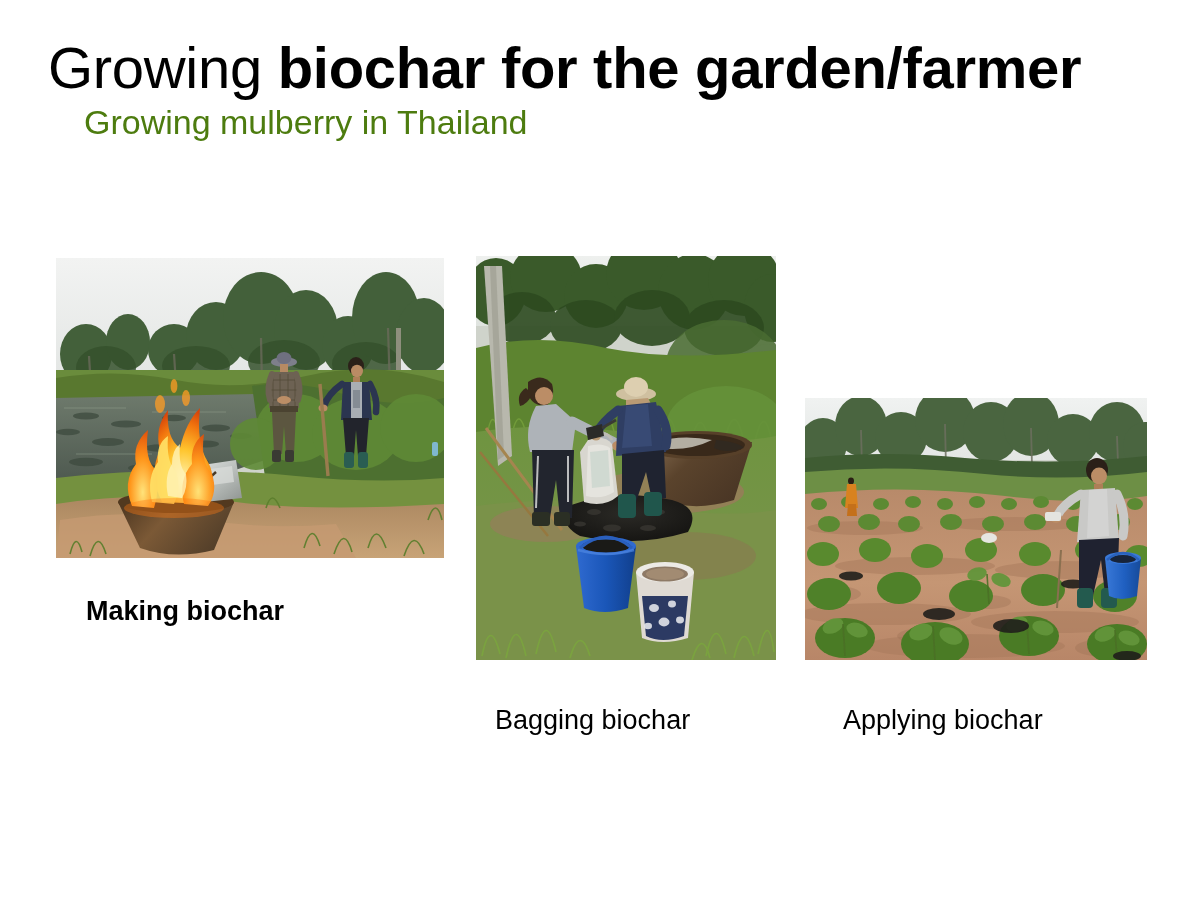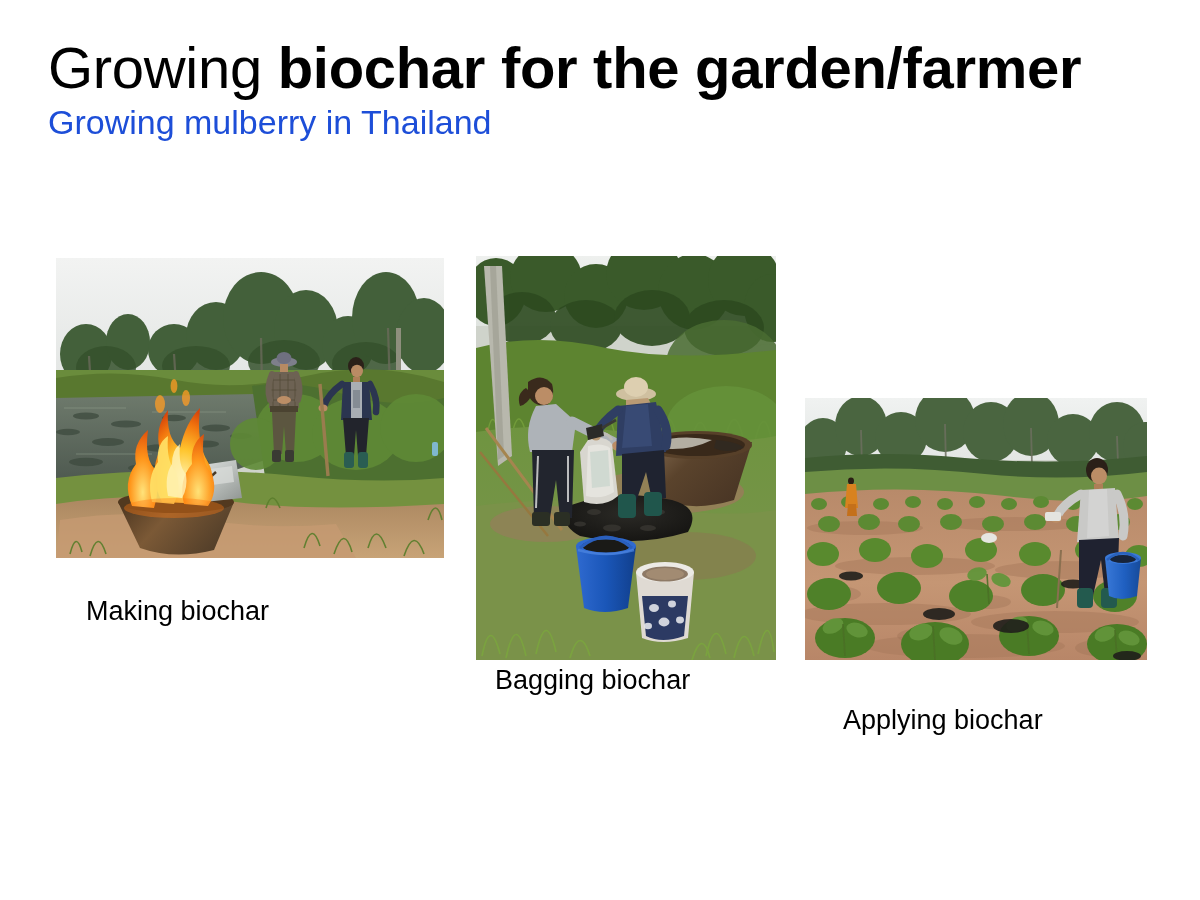--- a/index.html
+++ b/index.html
@@ -31,21 +31,22 @@
     white-space: nowrap;
   }
   #slide-title .tlight { font-weight: 400; }
   #slide-title .tbold  { font-weight: 700; text-align: center; }
 
   #slide-subtitle {
     margin-top: 8px;
     font-size: 34px;
     font-weight: 400;
     line-height: 1.05;
-    color: #1d4ed8;
+    color: #4d7c0f;
+    margin-left: 36px;
   }
 
   
   .photo {
     position: absolute;
     overflow: hidden;
     background: #cfd3cb;
   }
   .photo svg { display: block; width: 100%; height: 100%; }
 
@@ -54,22 +55,22 @@
   #photo-applying { left: 805px; top: 398px; width: 342px; height: 262px; }
 
   
   .caption {
     position: absolute;
     font-size: 27px;
     font-weight: 400;
     color: #000;
     white-space: nowrap;
   }
-  #caption-making   { left: 86px;  top: 596px; }
-  #caption-bagging  { left: 495px; top: 665px; }
+  #caption-making   { left: 86px;  top: 596px; font-weight: bold; }
+  #caption-bagging  { left: 495px; top: 705px; }
   #caption-applying { left: 843px; top: 705px; }
 </style>
 </head>
 <body>
 
 <div id="title-block">
   <div id="slide-title">
     <span class="tlight">Growing </span><span class="tbold">biochar for the garden/farmer</span>
   </div>
   <div id="slide-subtitle">Growing mulberry in Thailand</div>

